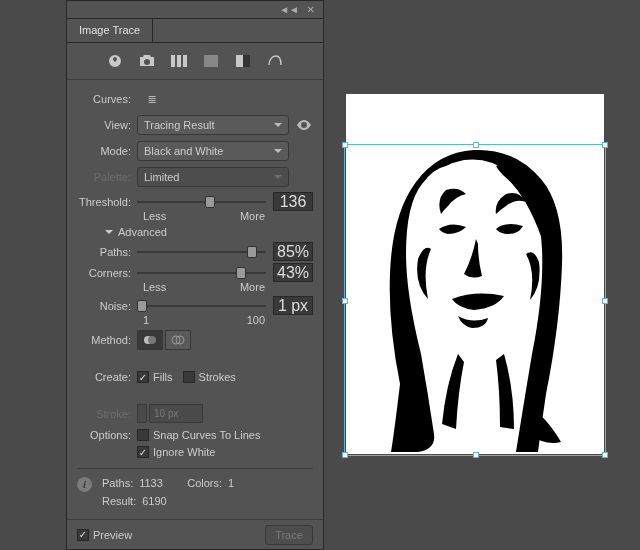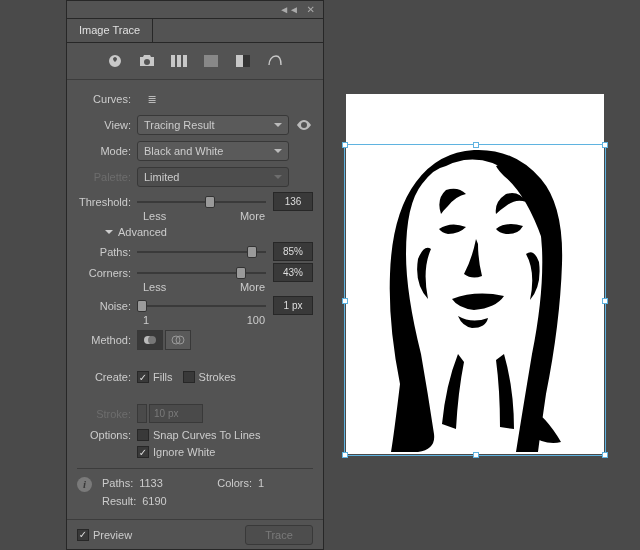--- a/index.html
+++ b/index.html
@@ -25,21 +25,21 @@
 .sel{flex:1;height:20px;background:#5a5a5a;border:1px solid #383838;border-radius:3px;display:flex;align-items:center;padding:0 6px;position:relative;color:#ddd;cursor:pointer}
 .sel::after{content:"";position:absolute;right:6px;top:7px;border:4px solid transparent;border-top-color:#bbb}
 .seld{background:#4d4d4d;color:#6d6d6d}
 .seld::after{border-top-color:#6d6d6d}
 .smicon{width:18px;height:18px;margin-left:6px;cursor:pointer;display:flex;align-items:center;justify-content:center;color:#bbb}
 .srow{display:flex;align-items:center;margin-top:2px}
 .slbl{width:60px;text-align:right;padding-right:6px}
 .slider{flex:1;height:16px;position:relative}
 .track{position:absolute;left:0;right:0;top:7px;height:2px;background:#3a3a3a}
 .thumb{position:absolute;top:2px;width:10px;height:12px;background:#9a9a9a;border:1px solid #333;border-radius:2px;cursor:pointer}
-.valbox{width:40px;height:19px;margin-left:7px;background:#393939;border:1px solid #272727;color:#ddd;text-align:center;line-height:17px;font-size:10px}
+.valbox{width:40px;height:19px;margin-left:7px;background:#393939;border:1px solid #272727;color:#ddd;text-align:center;line-height:17px;font-size:16px}
 .sublbls{display:flex;justify-content:space-between;padding:0 48px 0 66px;color:#aaa;font-size:10px;margin-top:-1px;margin-bottom:3px}
 .adv{display:flex;align-items:center;margin:4px 0 4px 28px;color:#ddd;cursor:pointer}
 .adv::before{content:"";display:inline-block;border:4px solid transparent;border-top-color:#ccc;margin-right:5px;margin-top:3px}
 .meth{display:flex;align-items:center;margin-top:4px}
 .meth .lbl{width:60px}
 .mbtn{width:26px;height:20px;background:#5a5a5a;border:1px solid #383838;margin-right:2px;display:flex;align-items:center;justify-content:center;cursor:pointer}
 .mbtn.act{background:#393939}
 .crow{display:flex;align-items:center;margin-top:21px}
 .crow .lbl{width:60px}
 .chk{width:12px;height:12px;background:#393939;border:1px solid #272727;margin-right:4px;display:inline-flex;align-items:center;justify-content:center;color:#ddd;font-size:10px;cursor:pointer}
@@ -47,21 +47,21 @@
 .strokebox{width:54px;height:19px;background:#4a4a4a;border:1px solid #393939;color:#7a7a7a;display:flex;align-items:center;padding-left:4px;font-size:10px}
 .stepper{width:10px;height:19px;margin-right:2px;background:#4a4a4a;border:1px solid #393939}
 .opts{margin-top:6px}
 .opts .orow{display:flex;align-items:center;margin-bottom:5px}
 .opts .lbl{width:60px}
 .info{display:flex;align-items:flex-start;margin-top:10px;padding-top:8px;border-top:1px solid #3c3c3c}
 .infoi{width:15px;height:15px;border-radius:50%;background:#7a7a7a;color:#3a3a3a;text-align:center;line-height:15px;font-weight:bold;margin-right:10px;font-style:italic;font-family:Georgia}
 .icol{display:flex;flex-direction:column;gap:6px}
 .irow{display:flex;gap:6px}
 .footer{position:absolute;bottom:0;left:0;right:0;height:30px;border-top:1px solid #3c3c3c;display:flex;align-items:center;padding:0 10px;justify-content:space-between}
-.tracebtn{width:68px;height:20px;background:#4d4d4d;border:1px solid #393939;border-radius:3px;color:#7a7a7a;text-align:center;line-height:18px}
+.tracebtn{width:48px;height:20px;background:#4d4d4d;border:1px solid #393939;border-radius:3px;color:#7a7a7a;text-align:center;line-height:18px}
 </style>
 </head>
 <body>
 
 <div class="canvas">
 <svg viewBox="0 0 258 360">
 <path fill="#000" d="M100 72 Q88 74 76 90 Q60 110 60 160 Q60 200 75 260 Q82 300 88 340 Q90 355 72 358 L45 358 Q48 340 54 290 Q42 230 44 180 Q46 120 70 88 Q92 58 128 56 Q168 54 195 85 Q218 112 216 170 Q214 230 200 300 Q195 334 192 358 L170 358 Q176 320 186 260 Q198 200 196 155 Q194 110 172 86 Q148 62 118 66 Q108 68 100 72 Z
 M150 72 Q160 68 175 82 Q193 100 196 145 Q180 100 158 82 Q152 76 150 72 Z
 M95 120 Q90 105 100 96 Q112 92 120 100 Q110 102 102 112 Q97 117 95 120 Z
 M150 120 Q148 108 160 100 Q173 96 180 108 Q170 104 160 112 Q154 116 150 120 Z
@@ -257,21 +257,21 @@
 <span>Ignore White</span>
 </div>
 </div>
 
 <div class="info">
 <div class="infoi">i</div>
 <div class="icol">
 <div class="irow">
 <span>Paths:</span>
 <span style="min-width:42px">1133</span>
-<span style="margin-left:30px">Colors:</span>
+<span style="">Colors:</span>
 <span>1</span>
 </div>
 <div class="irow">
 <span>Result:</span>
 <span>6190</span>
 </div>
 </div>
 </div>
 </div>
 

